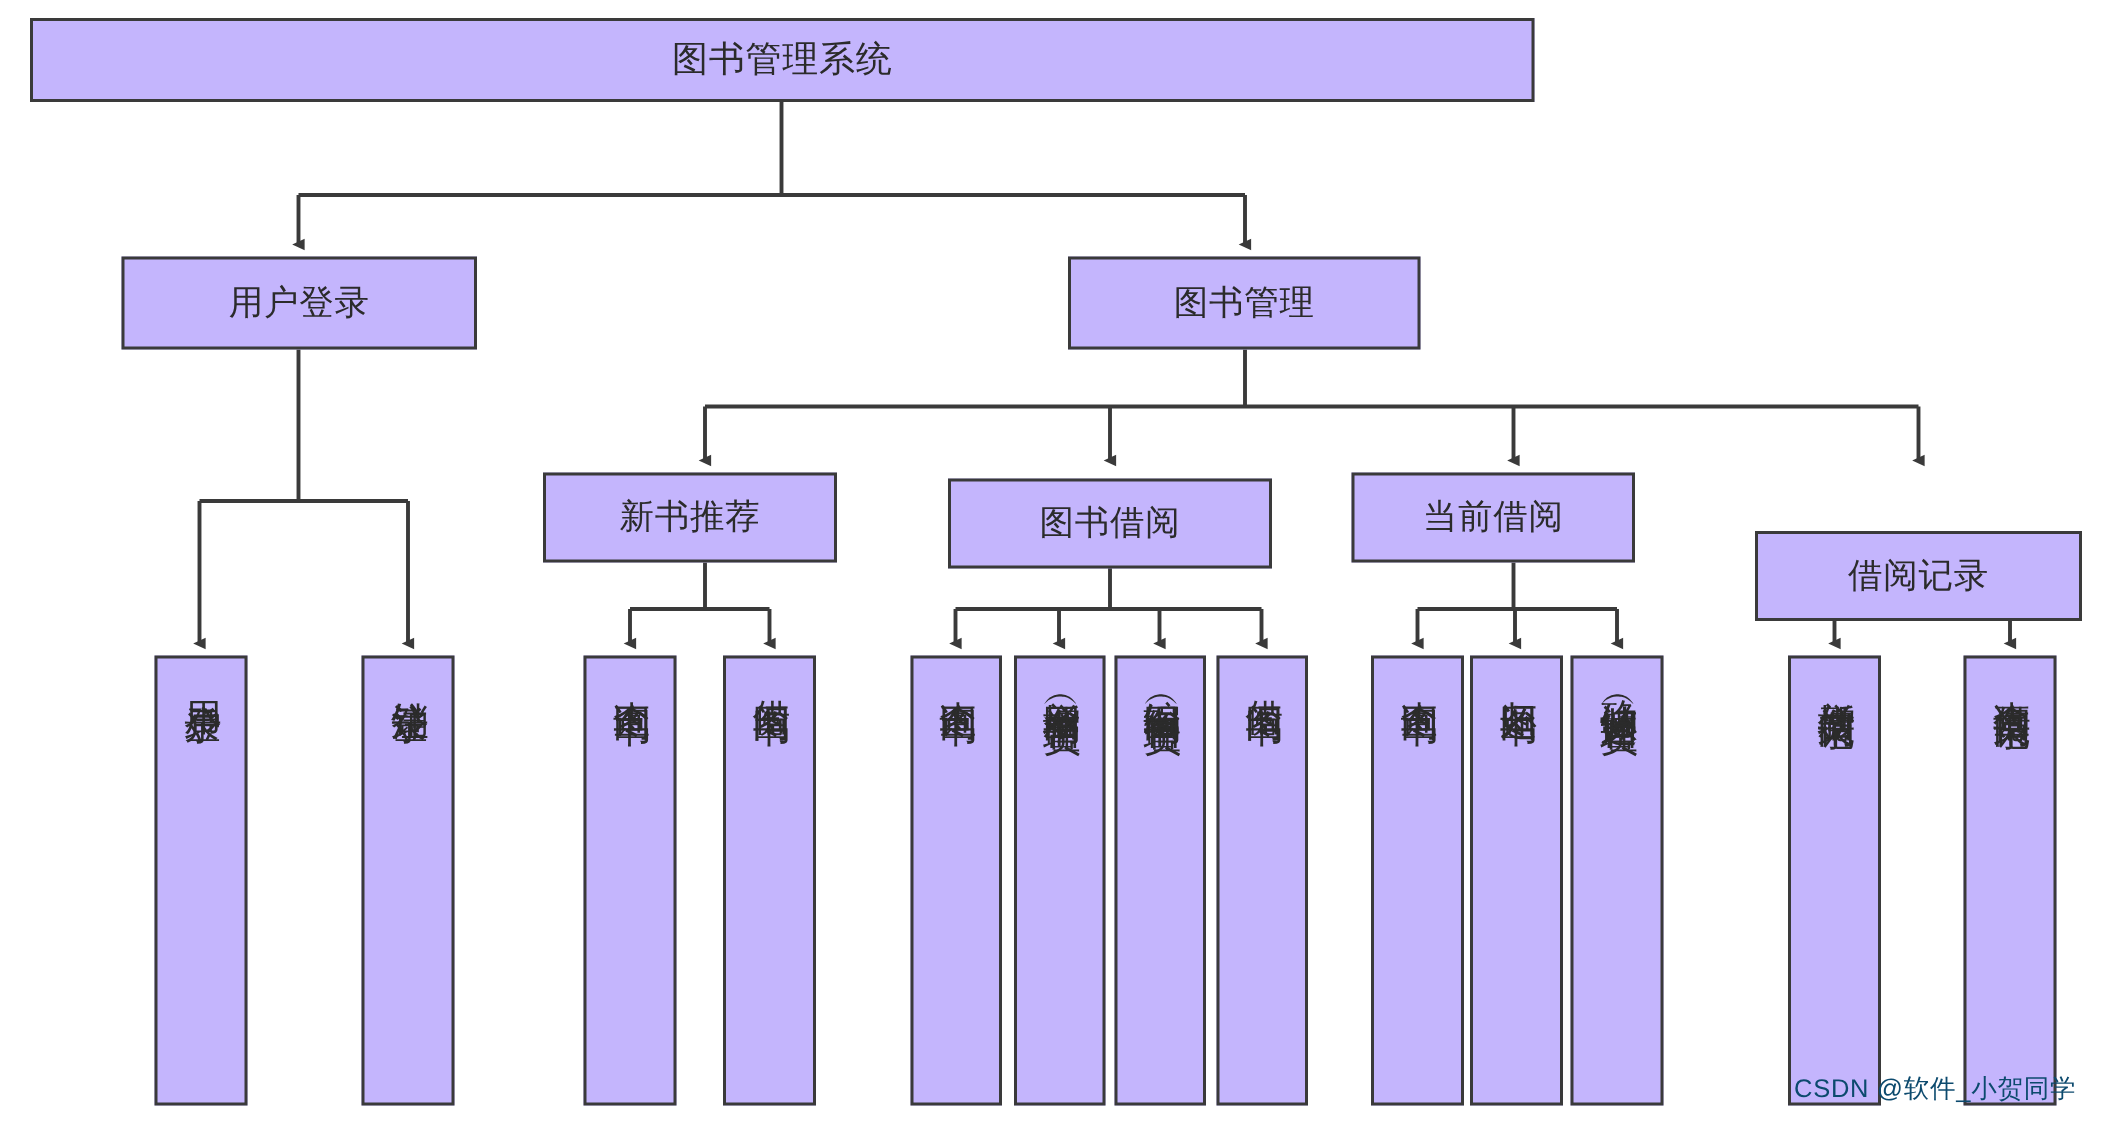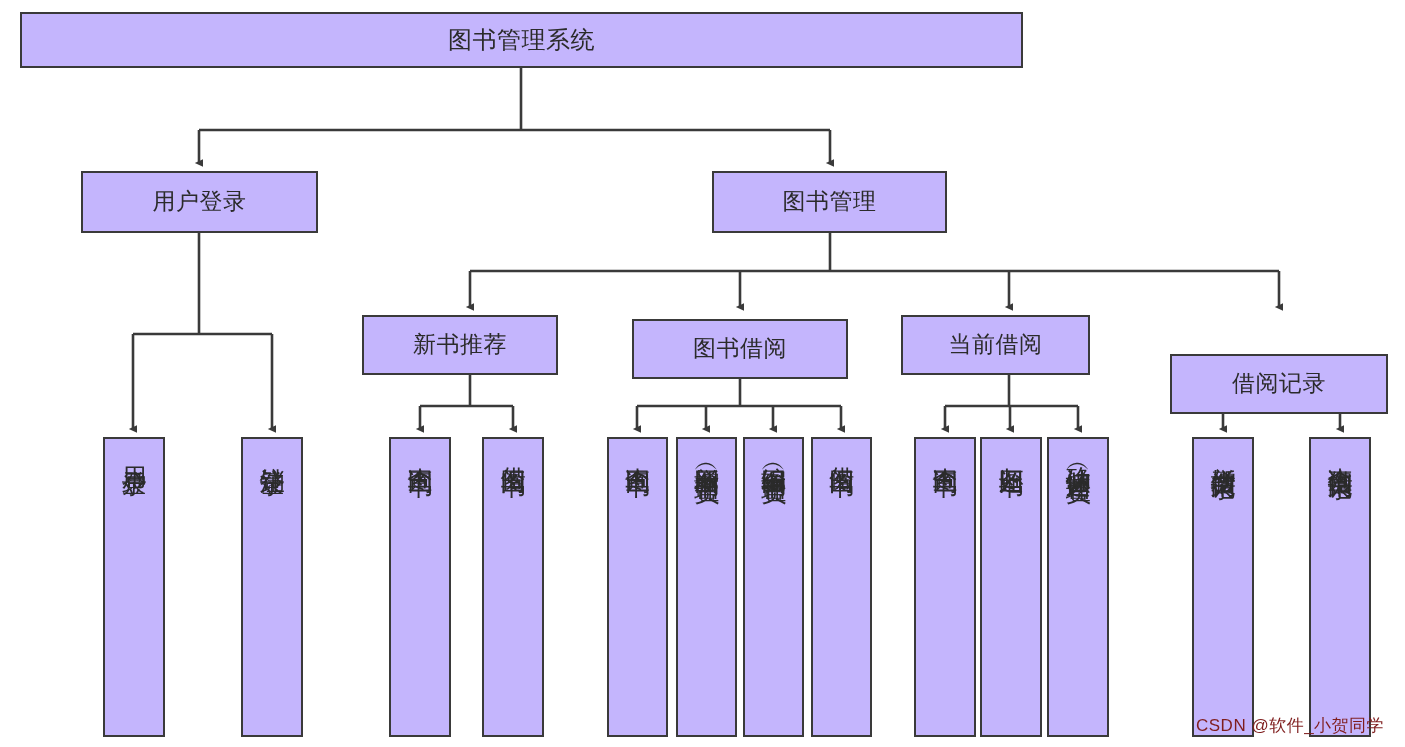--- a/index.html
+++ b/index.html
@@ -54,21 +54,21 @@
     writing-mode: vertical-rl;
     text-orientation: upright;
     font-size: 25px;
     line-height: 1.02;
     letter-spacing: 2px;
     white-space: normal;
   }
   .watermark {
     position: absolute;
     font-size: 17px;
-    color: #7f1d1d;
+    color: #0c4a6e;
     letter-spacing: 0.5px;
     white-space: nowrap;
     user-select: none;
   }
 </style>
 </head>
 <body>
 
 <div id="canvas">
 

